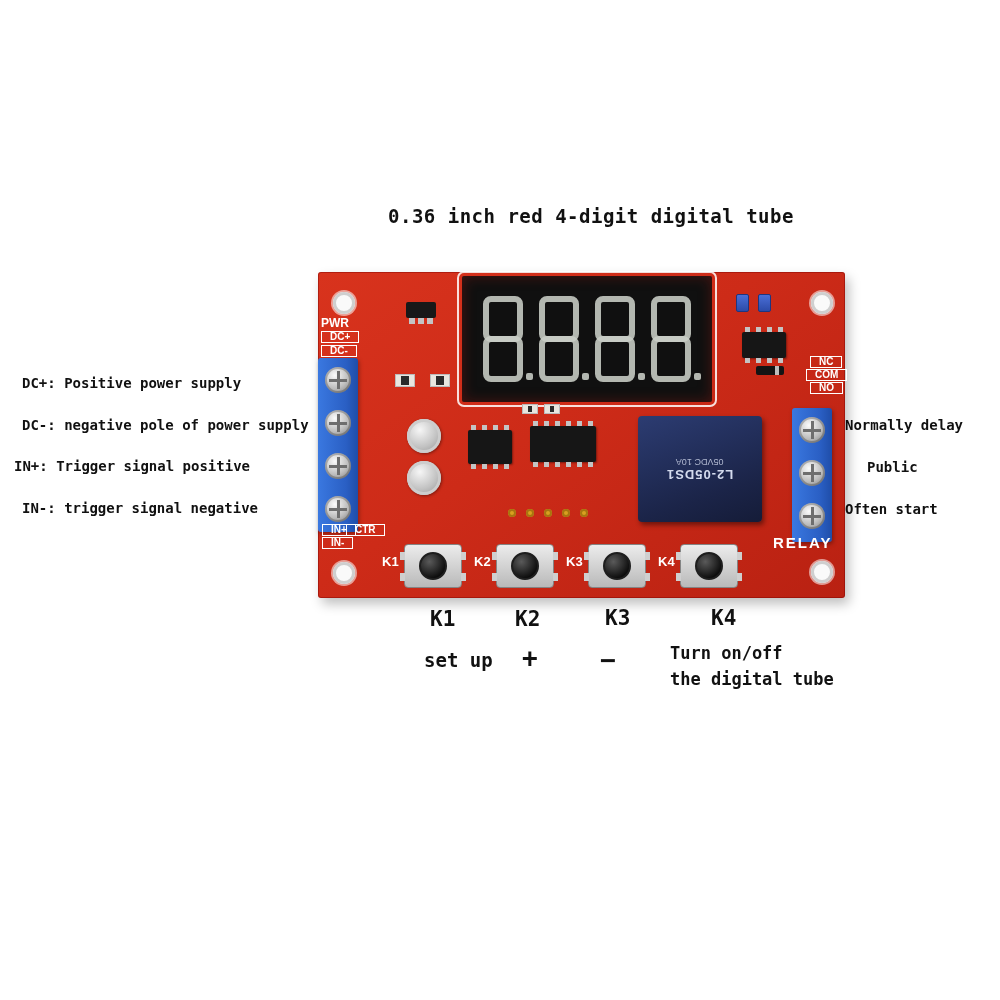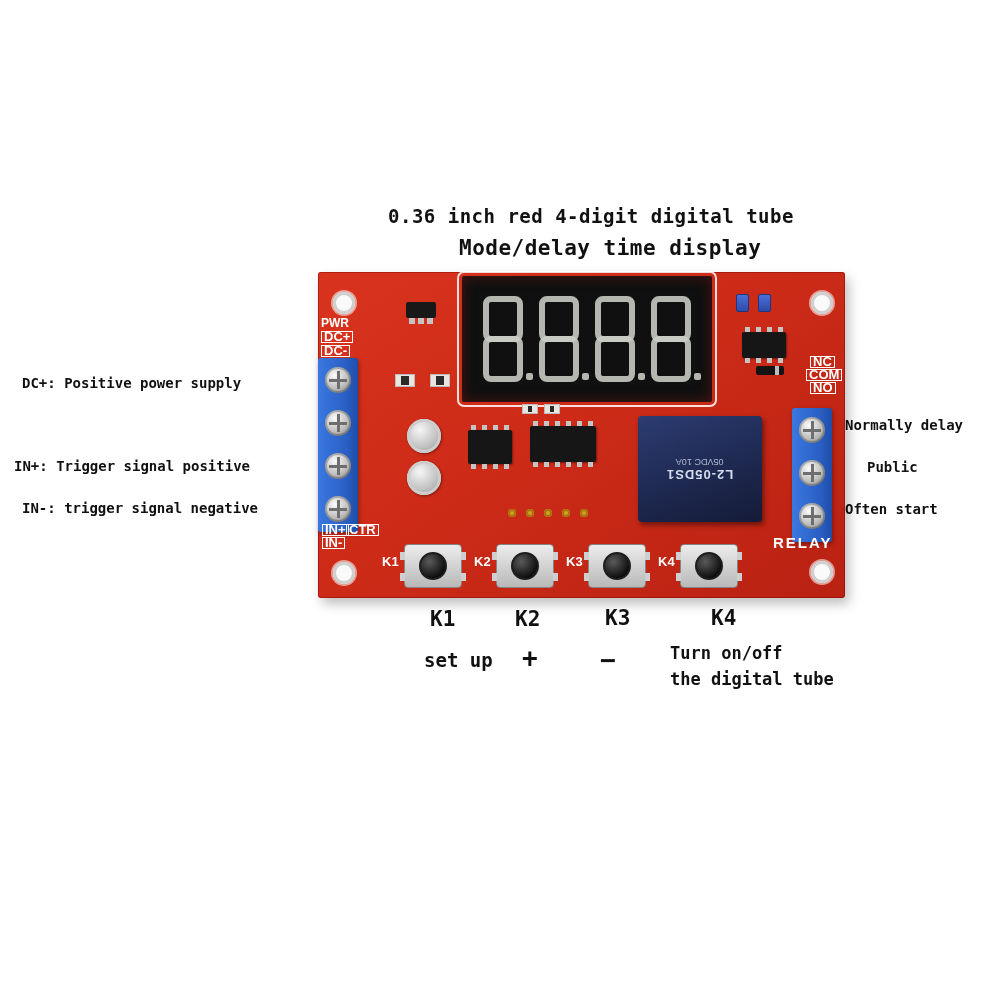--- a/index.html
+++ b/index.html
@@ -36,21 +36,21 @@
   .tblock-left  { left:0px;  top:86px;  width:40px; height:174px; }
   .tblock-right { left:474px; top:136px; width:40px; height:134px; }
   .screw { position:absolute; left:7px; width:26px; height:26px; border-radius:50%;
            background:radial-gradient(circle at 38% 32%, #fbfbfb, #bdbdbd 55%, #7d7d7d 95%);
            box-shadow:inset 0 0 0 2px rgba(0,0,0,.22); }
   .screw::before { content:""; position:absolute; left:50%; top:4px; bottom:4px; width:3px; margin-left:-1.5px; background:#6e6e6e; }
   .screw::after  { content:""; position:absolute; top:50%; left:4px; right:4px; height:3px; margin-top:-1.5px; background:#6e6e6e; }
 
   
   .silk { position:absolute; color:#fff; font-family:"Liberation Sans", sans-serif; font-weight:bold; white-space:nowrap; }
-  .silkbox { border:1px solid #fff; font-size:13px; line-height:10px; padding:0 2px; }
+  .silkbox { border:1px solid #fff; font-size:10px; line-height:10px; padding:0 8px; }
   .silk-plain { font-size:12px; line-height:10px; }
   .silk-k { font-size:13px; }
   .silk-relay { font-size:15px; letter-spacing:2px; }
 
   
   .tact { position:absolute; top:272px; width:58px; height:44px; border-radius:4px;
           background:linear-gradient(#ececec,#b9b9b9); border:1px solid #848484; }
   .tact::before { content:""; position:absolute; left:-5px; top:7px; width:5px; height:8px; background:#cfcfcf; box-shadow:0 21px 0 #cfcfcf; }
   .tact::after  { content:""; position:absolute; right:-5px; top:7px; width:5px; height:8px; background:#cfcfcf; box-shadow:0 21px 0 #cfcfcf; }
   .tact-cap { position:absolute; left:50%; top:50%; transform:translate(-50%,-50%); width:28px; height:28px; border-radius:50%;
@@ -88,23 +88,23 @@
   .legend-fn { font-size:19px; }
   .legend-sign { font-size:26px; }
   .legend-k4 { font-size:17px; }
 </style>
 </head>
 <body>
 
 <div class="canvas">
 
   <div class="abs mono title1">0.36 inch red 4-digit digital tube</div>
-  <div class="abs mono title2">Mode/delay time display</div>
 
   <div class="abs mono note" style="left:22px; top:375px;">DC+: Positive power supply</div>
+  <div class="abs mono note" style="left:22px; top:417px;">DC-: negative pole of power supply</div>
   <div class="abs mono note" style="left:14px; top:458px;">IN+: Trigger signal positive</div>
   <div class="abs mono note" style="left:22px; top:500px;text-align:right;">IN-: trigger signal negative</div>
 
   <div class="abs mono note" style="left:845px; top:417px;">Normally delay</div>
   <div class="abs mono note" style="left:867px; top:459px;">Public</div>
   <div class="abs mono note" style="left:845px; top:501px;">Often start</div>
 
   <div class="abs board">
 
     <div class="abs hole" style="left:15px; top:20px;"></div>

